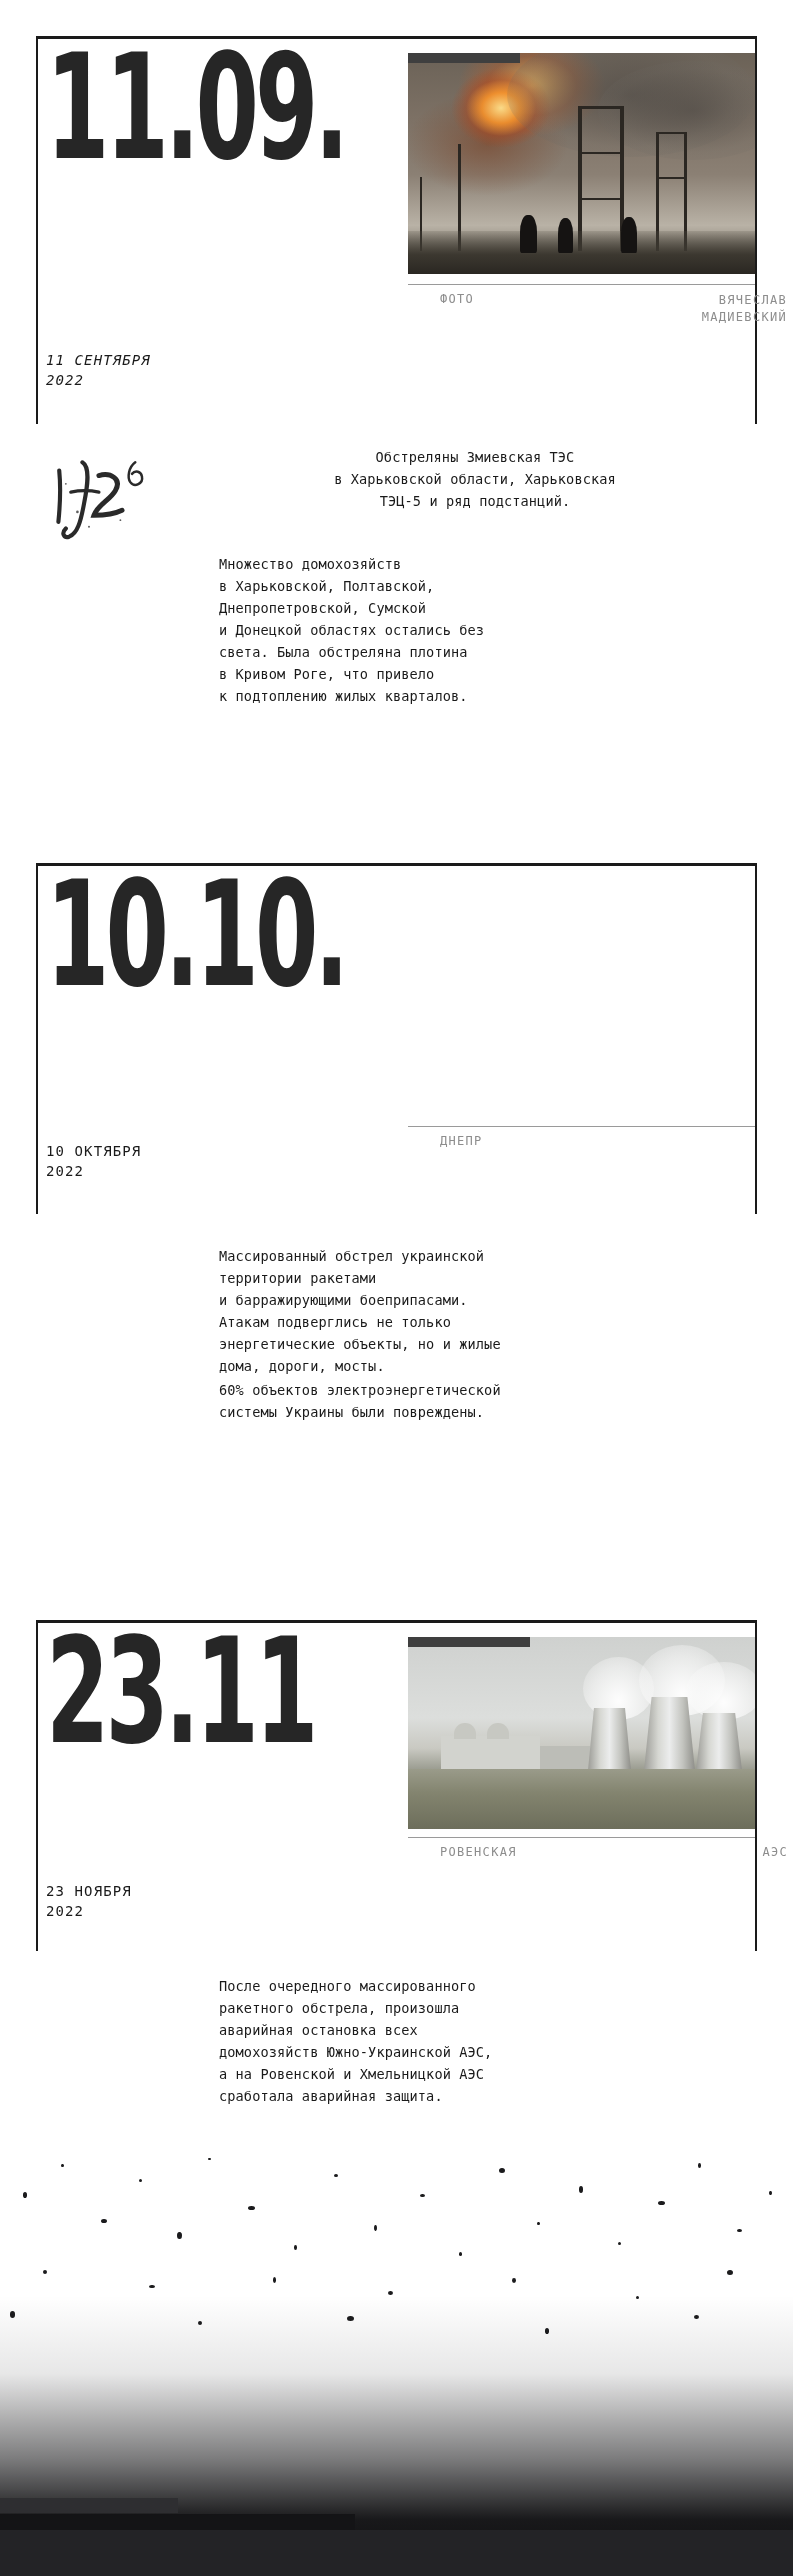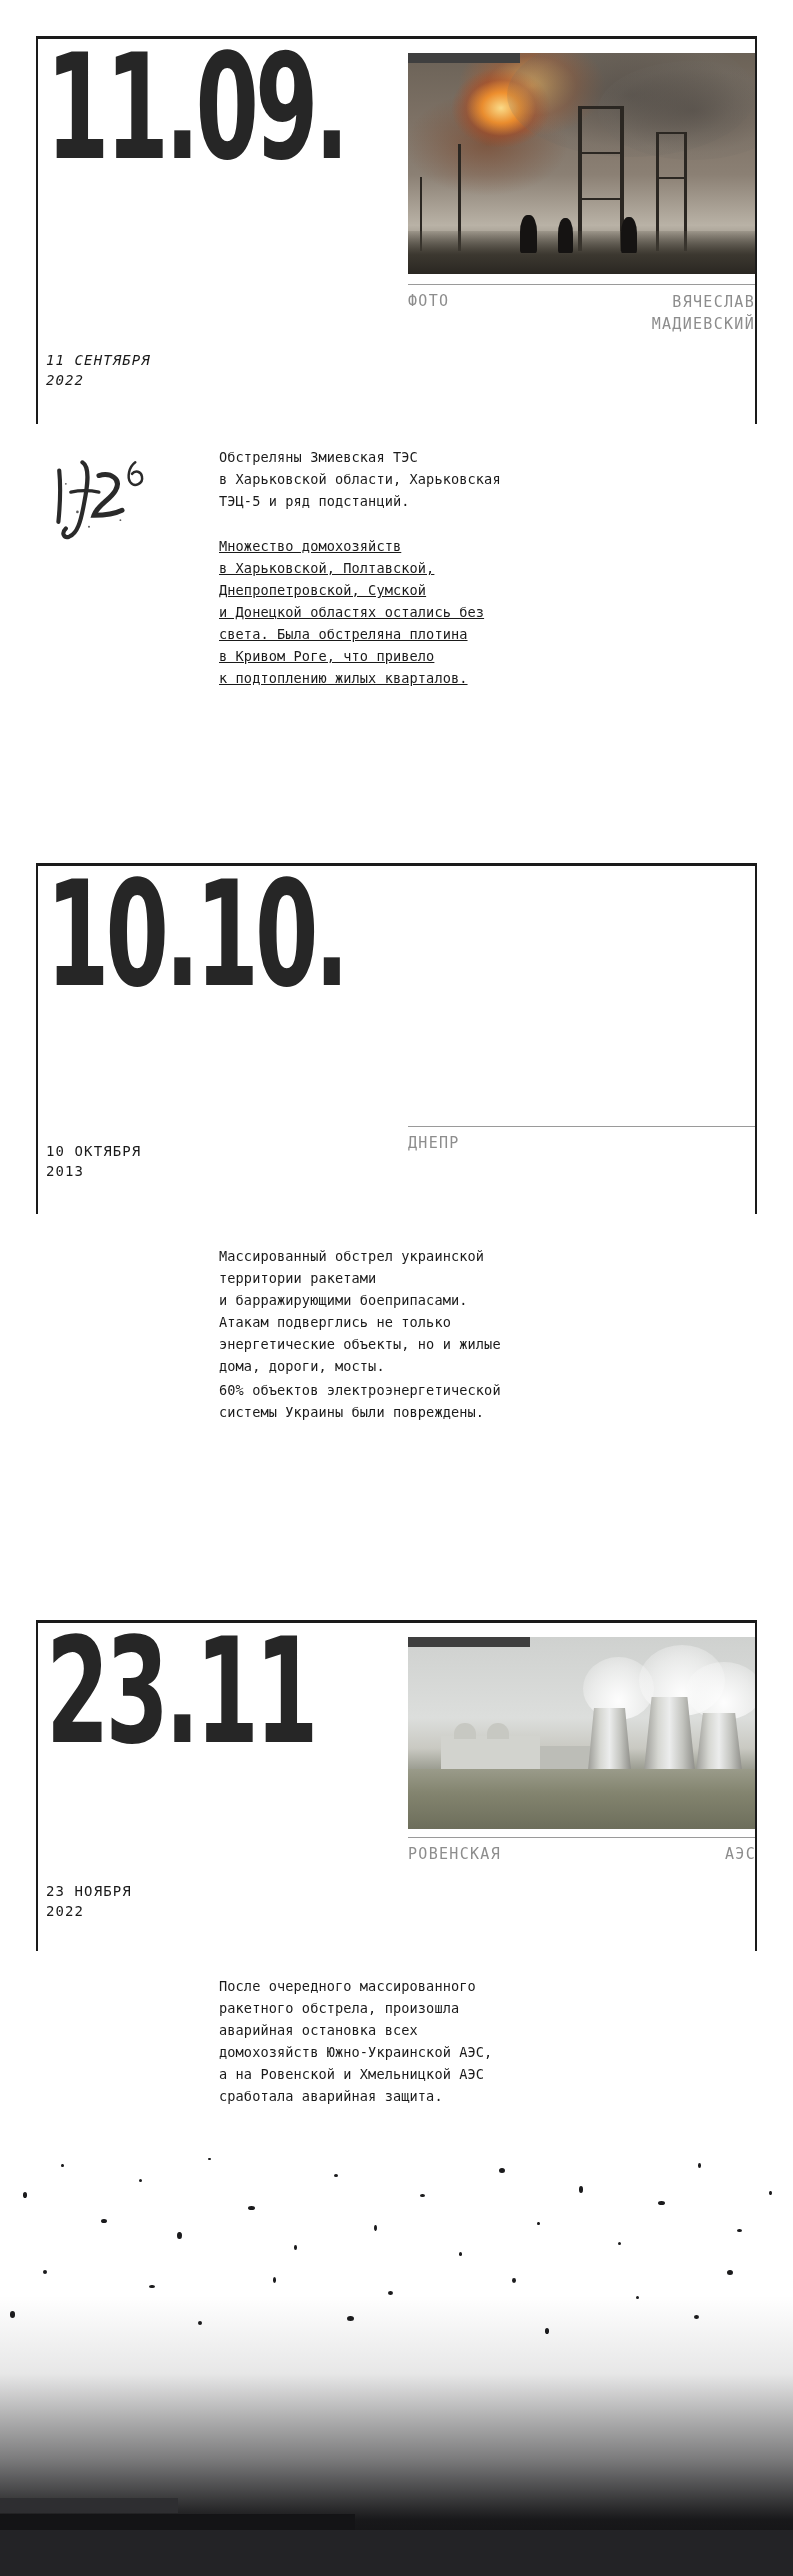--- a/index.html
+++ b/index.html
@@ -79,24 +79,25 @@
     white-space: pre-line;
   }
 
   .caption-rule {
     position: absolute;
     height: 0.8px;
     background: #9a9a9a;
   }
   .caption-text {
     position: absolute;
-    font-size: 15px;
+    font-size: 12px;
     letter-spacing: 1.3px;
     color: #8d8d8d;
     text-transform: uppercase;
+    margin-left: 32px;
   }
   .caption-text.right {
     text-align: right;
   }
 
   .body-text {
     position: absolute;
     font-size: 13.6px;
     line-height: 1.62;
     letter-spacing: 0.1px;
@@ -285,40 +286,40 @@
         <g fill="#2a2a2a" opacity="0.75">
           <circle cx="38" cy="70" r="1.6"></circle>
           <circle cx="52" cy="88" r="1.2"></circle>
           <circle cx="72" cy="56" r="1.4"></circle>
           <circle cx="90" cy="80" r="1.1"></circle>
           <circle cx="24" cy="36" r="1.1"></circle>
         </g>
       </svg>
     </div>
 
-    <div class="body-text" style="left:219px; top:410px; width:512px;">Обстреляны Змиевская ТЭС
+    <div class="body-text" style="left:219px; top:410px; width:512px;text-align:center;">Обстреляны Змиевская ТЭС
 в Харьковской области, Харьковская
 ТЭЦ-5 и ряд подстанций.</div>
 
-    <div class="body-text" style="left:219px; top:499px; width:512px;text-decoration:underline;">Множество домохозяйств
+    <div class="body-text" style="left:219px; top:517px; width:512px;">Множество домохозяйств
 в Харьковской, Полтавской,
 Днепропетровской, Сумской
 и Донецкой областях остались без
 света. Была обстреляна плотина
 в Кривом Роге, что привело
 к подтоплению жилых кварталов.</div>
   </div>
 
   <div class="entry" style="top:863px;">
     <div class="hr"></div>
 
     <div class="bigdate" style="top:11.6px;">10.10.</div>
 
     <div class="datelabel" style="top:278px;">10 ОКТЯБРЯ
-2013</div>
+2022</div>
 
     <div class="caption-rule" style="left:408px; top:263px; width:347px;"></div>
     <div class="caption-text" style="left:408px; top:271px; width:198px;">ДНЕПР</div>
 
     <div class="body-text" style="left:219px; top:382px; width:529px;">Массированный обстрел украинской
 территории ракетами
 и барражирующими боеприпасами.
 Атакам подверглись не только
 энергетические объекты, но и жилые
 дома, дороги, мосты.</div>

